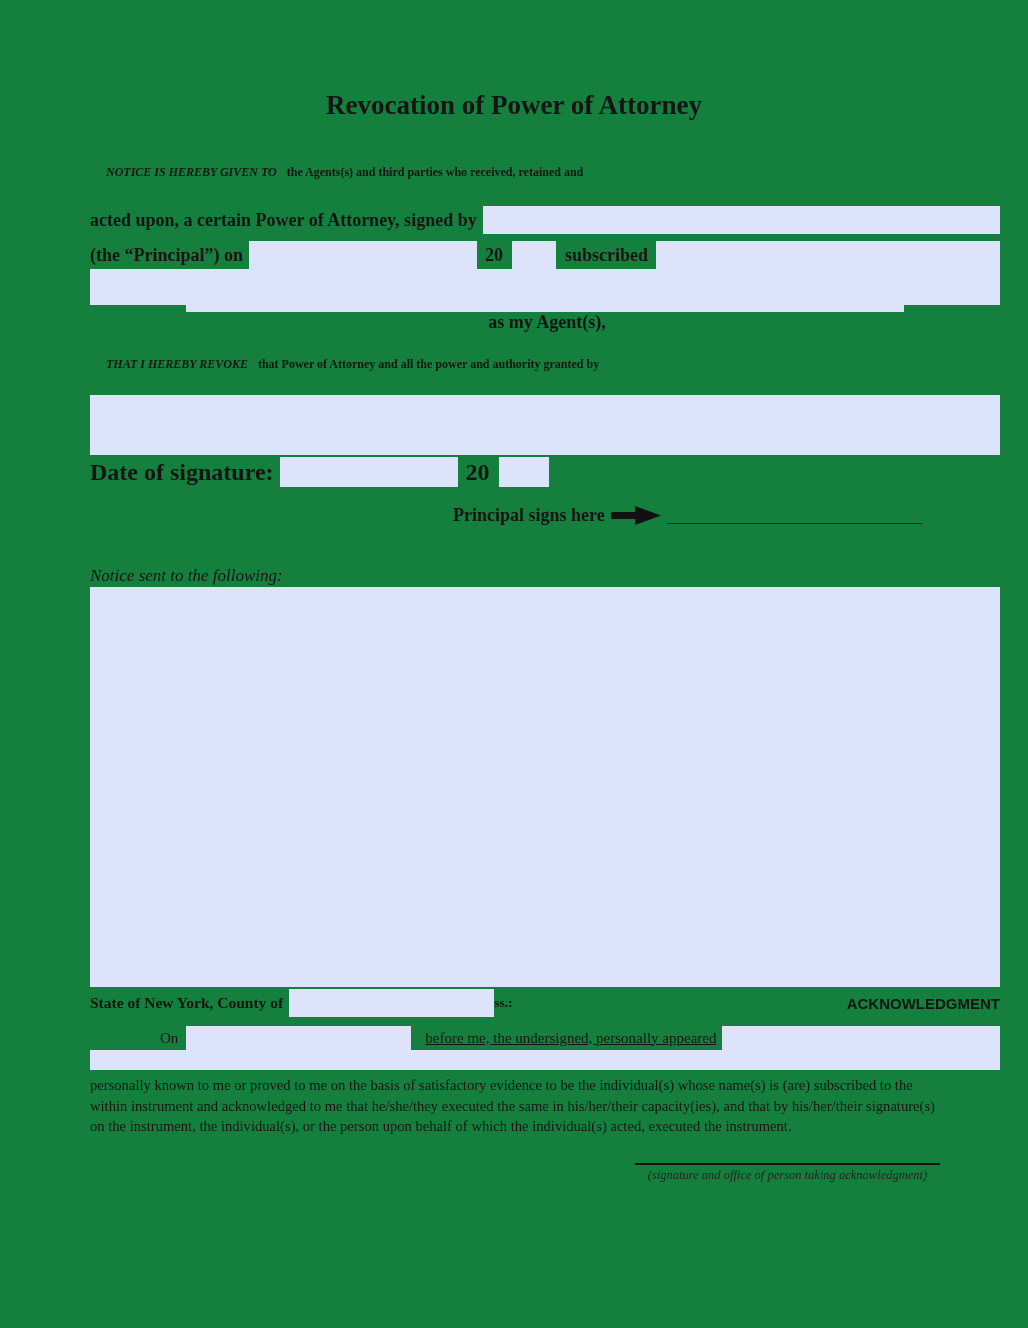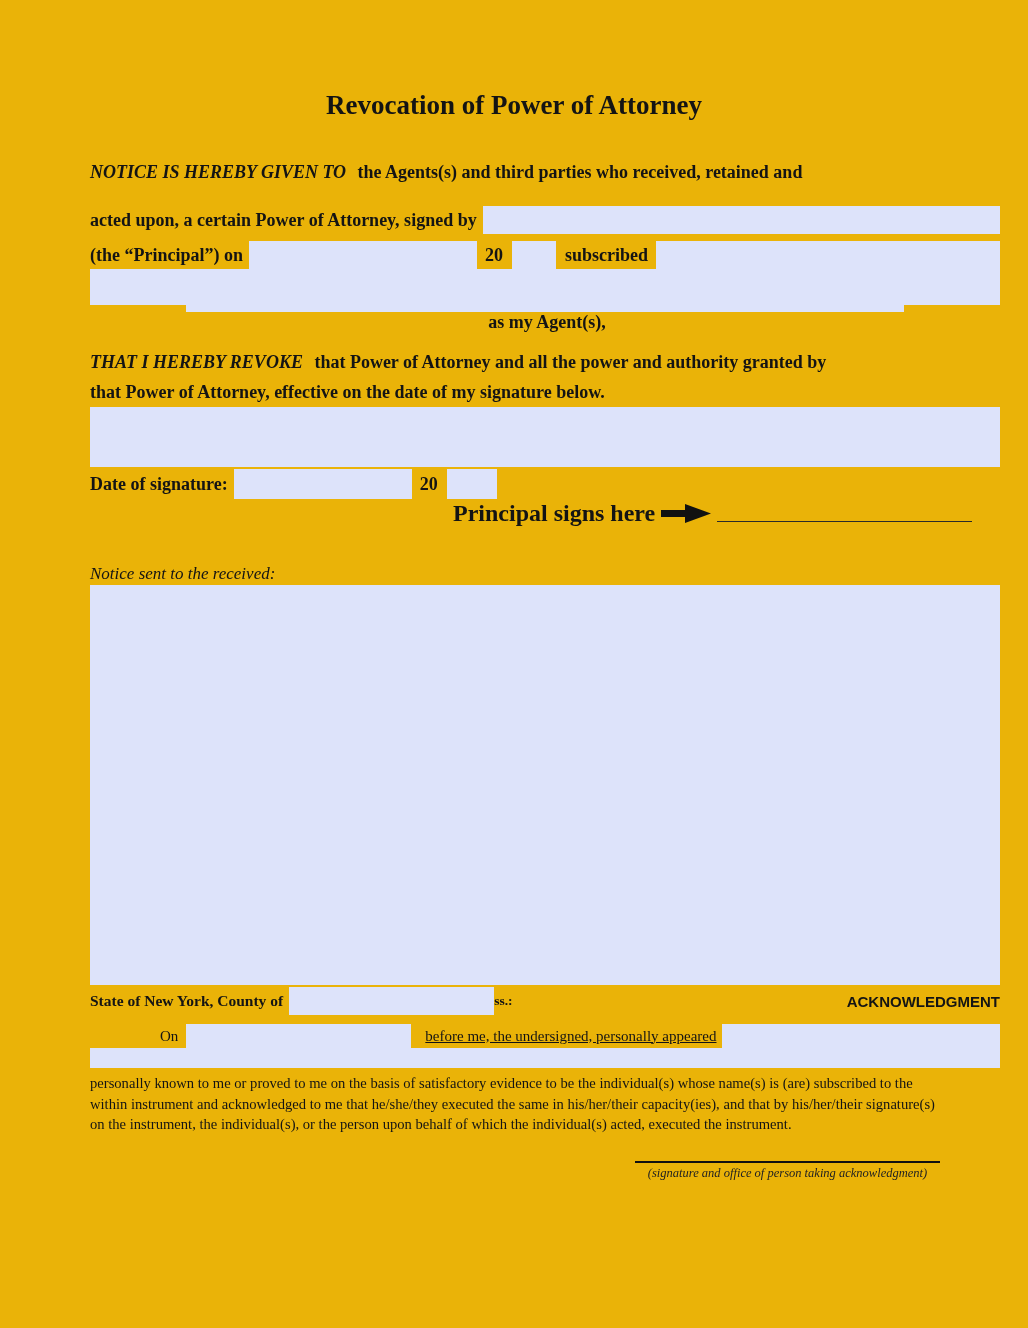--- a/index.html
+++ b/index.html
@@ -1,36 +1,36 @@
 <!DOCTYPE html>
 <html style="--field: #dde3fa; --text: #141414;"><head>
 <meta charset="utf-8">
 <style>
   html,body { margin:0; padding:0; background:#ffffff; }
   .page {
     position:relative;
     width:1028px; height:1328px;
-    background:#eab308;
+    background:#15803d;
     overflow:hidden;
     font-family:"Liberation Serif", serif;
     color:var(--text, #141414);
   }
   .content { padding:88px 28px 0 90px; }
 
   .title {
     width:848px; margin:0;
     text-align:center;
     font-size:27px; font-weight:bold;
     line-height:34px;
   }
 
   .b  { font-weight:bold; }
   .bi { font-weight:bold; font-style:italic; }
 
-  .line { font-size:18px; margin:0; line-height:24px; }
+  .line { font-size:12px; margin:16px; line-height:24px; }
   .line .rest { margin-left:7px; }
 
   .row { display:flex; align-items:center; }
   .field { background:var(--field, #dde3fa); align-self:stretch; }
   .grow { flex:1 1 auto; }
 
   .mt-first { margin-top:38px; }
 
   .row-signedby { margin-top:22px; height:28px; font-size:18px; }
   .row-signedby .field { margin-left:6px; }
@@ -45,25 +45,25 @@
   .block-agents-top { height:36px; }
   .row-agents-bottom { height:28px; font-size:18px;flex-direction:column; }
   .block-agents-bottom { width:718px; height:28px; align-self:auto; }
   .suffix { margin-left:4px; }
 
   .para-revoke { margin-top:14px; }
   .para-revoke .line { line-height:30px; }
 
   .block-revocation { height:60px; }
 
-  .row-date { margin-top:2px; height:30px; font-size:18px; }
+  .row-date { margin-top:2px; height:30px; font-size:24px; }
   .f-sigdate { width:178px; margin-left:6px; }
   .f-year2 { width:50px; margin-left:9px; }
 
-  .row-principal-signs { height:28px; font-size:24px; padding-left:363px; }
+  .row-principal-signs { margin-top:14px; height:28px; font-size:18px; padding-left:363px; }
   .arrow-icon { margin-left:6px; flex:0 0 auto; }
   .principal-sig-line {
     width:255px; height:22px; margin-left:6px;
     border-bottom:1.5px solid #2a2a2a;
     align-self:flex-start;
   }
 
   .notice-sent {
     margin:36px 0 0 0;
     font-size:17px; font-style:italic; line-height:22px;
@@ -131,42 +131,41 @@
     <div class="row row-agents-bottom">
       <div class="field block-agents-bottom"></div>
       <span class="b suffix">as my Agent(s),</span>
     </div>
 
     <div class="para-revoke">
       <p class="line">
         <span class="bi">THAT I HEREBY REVOKE</span>
         <span class="b rest">that Power of Attorney and all the power and authority granted by</span>
       </p>
-      <p class="line b">that Power of Attorney, effective on the date of my signature below.</p>
     </div>
 
     <div class="field block-revocation"></div>
 
     <div class="row row-date">
       <span class="b">Date of signature:</span>
       <div class="field f-sigdate"></div>
       <span class="b yr">20</span>
       <div class="field f-year2"></div>
     </div>
 
     <div class="row row-principal-signs">
       <span class="b">Principal signs here</span>
       <svg class="arrow-icon" width="50" height="21" viewBox="0 0 50 21">
         <rect x="0" y="7" width="26" height="7" fill="#111"></rect>
         <polygon points="24,1 50,10.5 24,20" fill="#111"></polygon>
       </svg>
       <div class="principal-sig-line"></div>
     </div>
 
-    <p class="notice-sent">Notice sent to the received:</p>
+    <p class="notice-sent">Notice sent to the following:</p>
     <div class="field block-notice"></div>
 
     <div class="row row-state">
       <span class="sb">State of New York, County of</span>
       <div class="field f-county"></div>
       <span class="ss">ss.:</span>
       <span class="ack-head">ACKNOWLEDGMENT</span>
     </div>
 
     <div class="row row-on">

